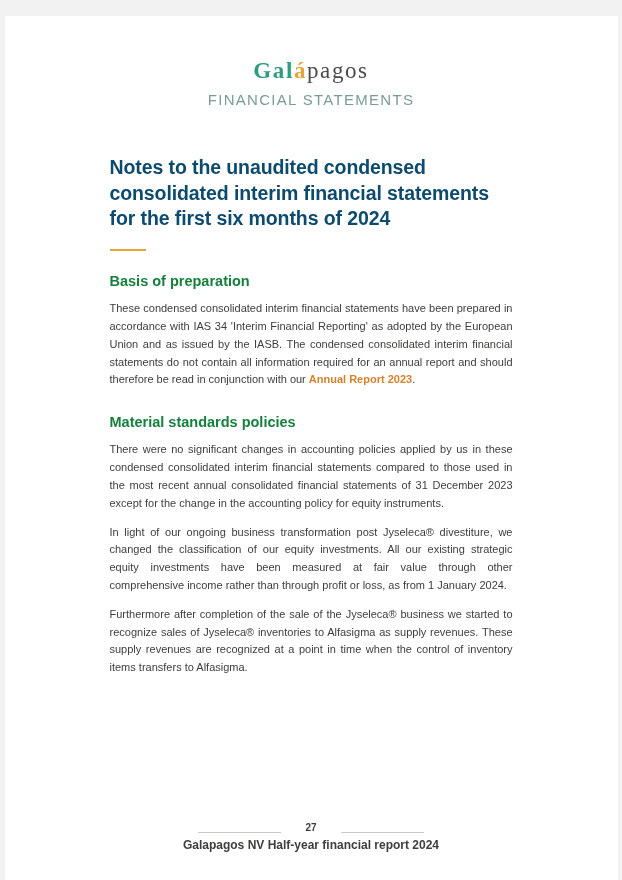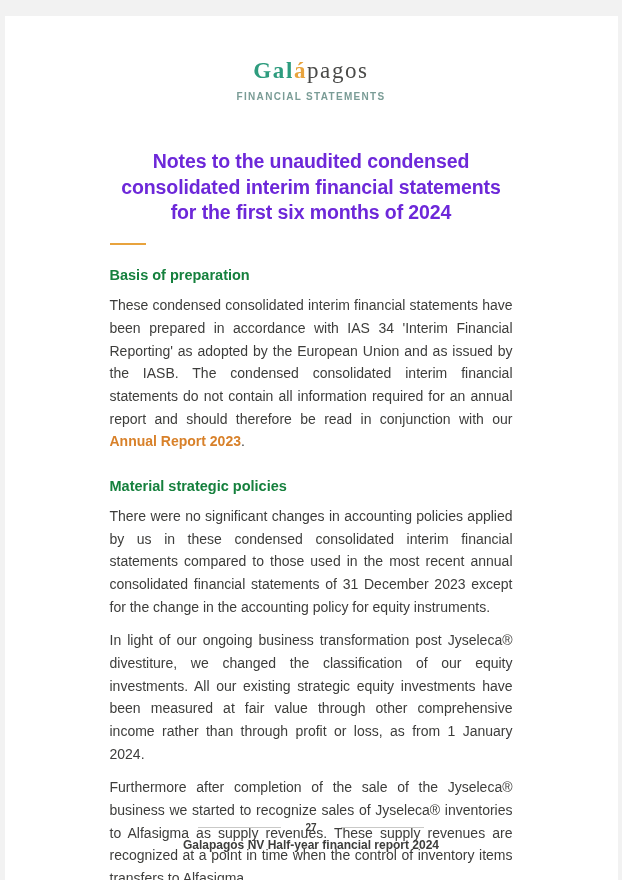--- a/index.html
+++ b/index.html
@@ -34,55 +34,53 @@
   .logo .g-accent {
     color: #2e9c7e;
     font-weight: bold;
   }
   .logo .a-accent {
     color: #e8a33d;
     font-weight: bold;
   }
   .logo-sub {
     margin-top: 9px;
-    font-size: 10px;
+    font-size: 15px;
     letter-spacing: 1.3px;
     color: #7a9c96;
-    font-weight: bold;
   }
   .content {
     padding: 0 105px 0 105px;
     box-sizing: border-box;
   }
   h1.doc-title {
-    color: #6d28d9;
+    color: #0c4a6e;
     font-size: 19.5px;
     line-height: 1.32;
     font-weight: bold;
     margin: 47px 0 0 0;
     letter-spacing: -0.1px;
-    text-align: center;
   }
   .title-rule {
     width: 36px;
     height: 2px;
     background: #e8a33d;
     margin: 17px 0 0 0;
   }
   h2.section-title {
     color: #15803d;
     font-size: 14.5px;
     font-weight: bold;
     margin: 22px 0 11px 0;
   }
   h2.section-title.second {
     margin-top: 25px;
   }
   p.body-text {
-    font-size: 14px;
+    font-size: 11px;
     line-height: 1.62;
     color: #3d3d3b;
     text-align: justify;
     margin: 0 0 11px 0;
   }
   p.body-text:last-child {
     margin-bottom: 0;
   }
   .link-bold {
     color: #d8812a;
@@ -90,21 +88,21 @@
   }
   .footer {
     position: absolute;
     left: 0;
     right: 0;
     bottom: 44px;
     text-align: center;
   }
   .footer-rule-wrap {
     display: flex;
-    align-items: center;
+    align-items: flex-end;
     justify-content: center;
     gap: 24px;
   }
   .footer-rule {
     width: 83px;
     height: 1px;
     background: #c9c9c7;
   }
   .page-number {
     font-size: 10px;
@@ -131,21 +129,21 @@
   </div>
 
   <div class="content">
 
     <h1 class="doc-title">Notes to the unaudited condensed consolidated interim financial statements for the first six months of 2024</h1>
     <div class="title-rule"></div>
 
     <h2 class="section-title">Basis of preparation</h2>
     <p class="body-text"><span>These condensed consolidated interim financial statements have been prepared in accordance with IAS 34 'Interim Financial Reporting' as adopted by the European Union and as issued by the IASB. The condensed consolidated interim financial statements do not contain all information required for an annual report and should therefore be read in conjunction with our </span><span class="link-bold">Annual Report 2023</span><span>.</span></p>
 
-    <h2 class="section-title second">Material strategic policies</h2>
+    <h2 class="section-title second">Material standards policies</h2>
     <p class="body-text">There were no significant changes in accounting policies applied by us in these condensed consolidated interim financial statements compared to those used in the most recent annual consolidated financial statements of 31 December 2023 except for the change in the accounting policy for equity instruments.</p>
     <p class="body-text">In light of our ongoing business transformation post Jyseleca® divestiture, we changed the classification of our equity investments. All our existing strategic equity investments have been measured at fair value through other comprehensive income rather than through profit or loss, as from 1 January 2024.</p>
     <p class="body-text">Furthermore after completion of the sale of the Jyseleca® business we started to recognize sales of Jyseleca® inventories to Alfasigma as supply revenues. These supply revenues are recognized at a point in time when the control of inventory items transfers to Alfasigma.</p>
 
   </div>
 
   <div class="footer">
     <div class="footer-rule-wrap">
       <div class="footer-rule"></div>
       <div class="page-number">27</div>

